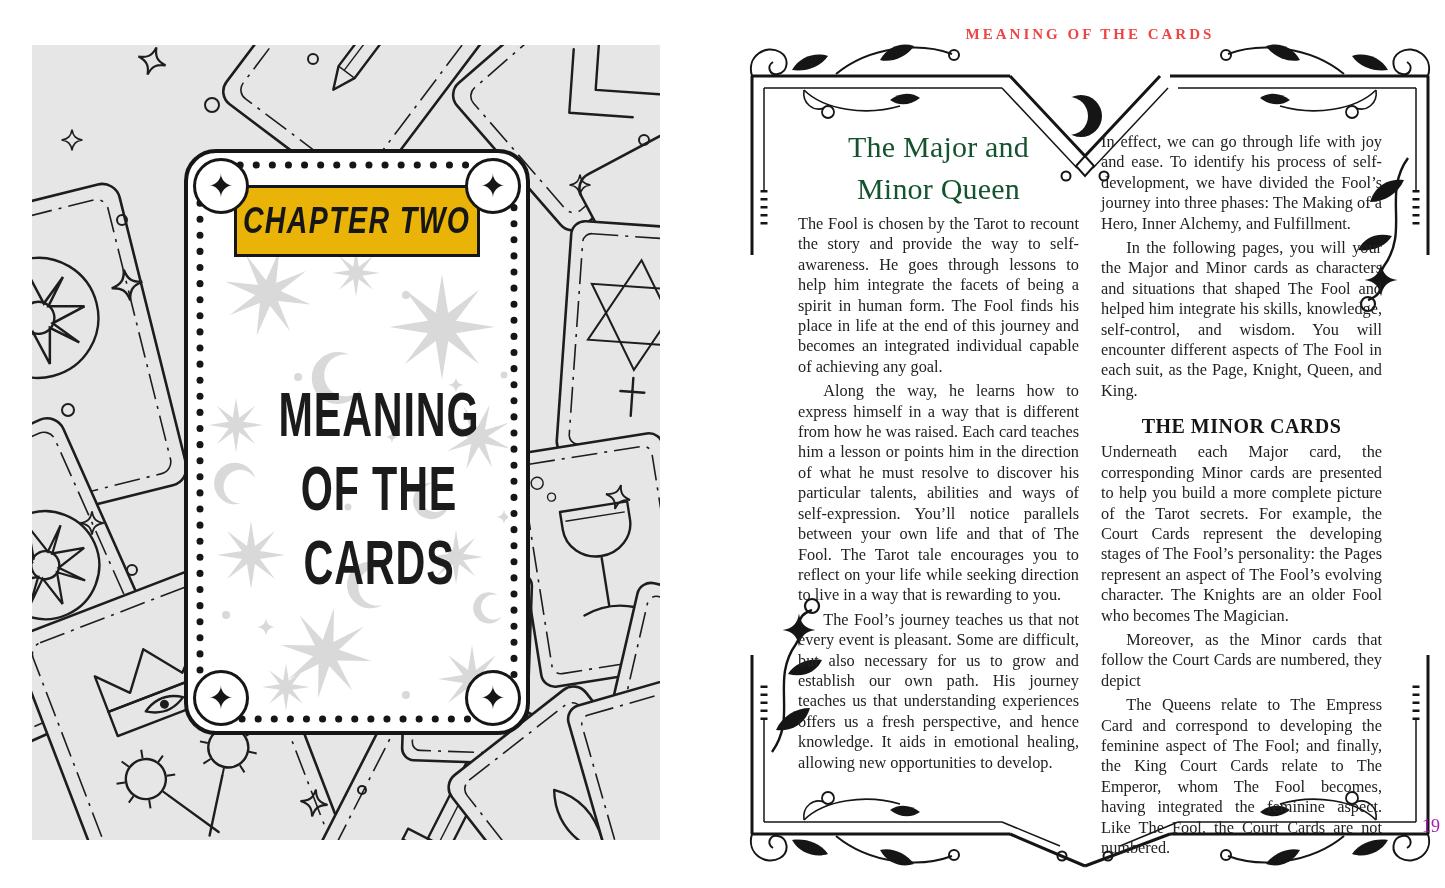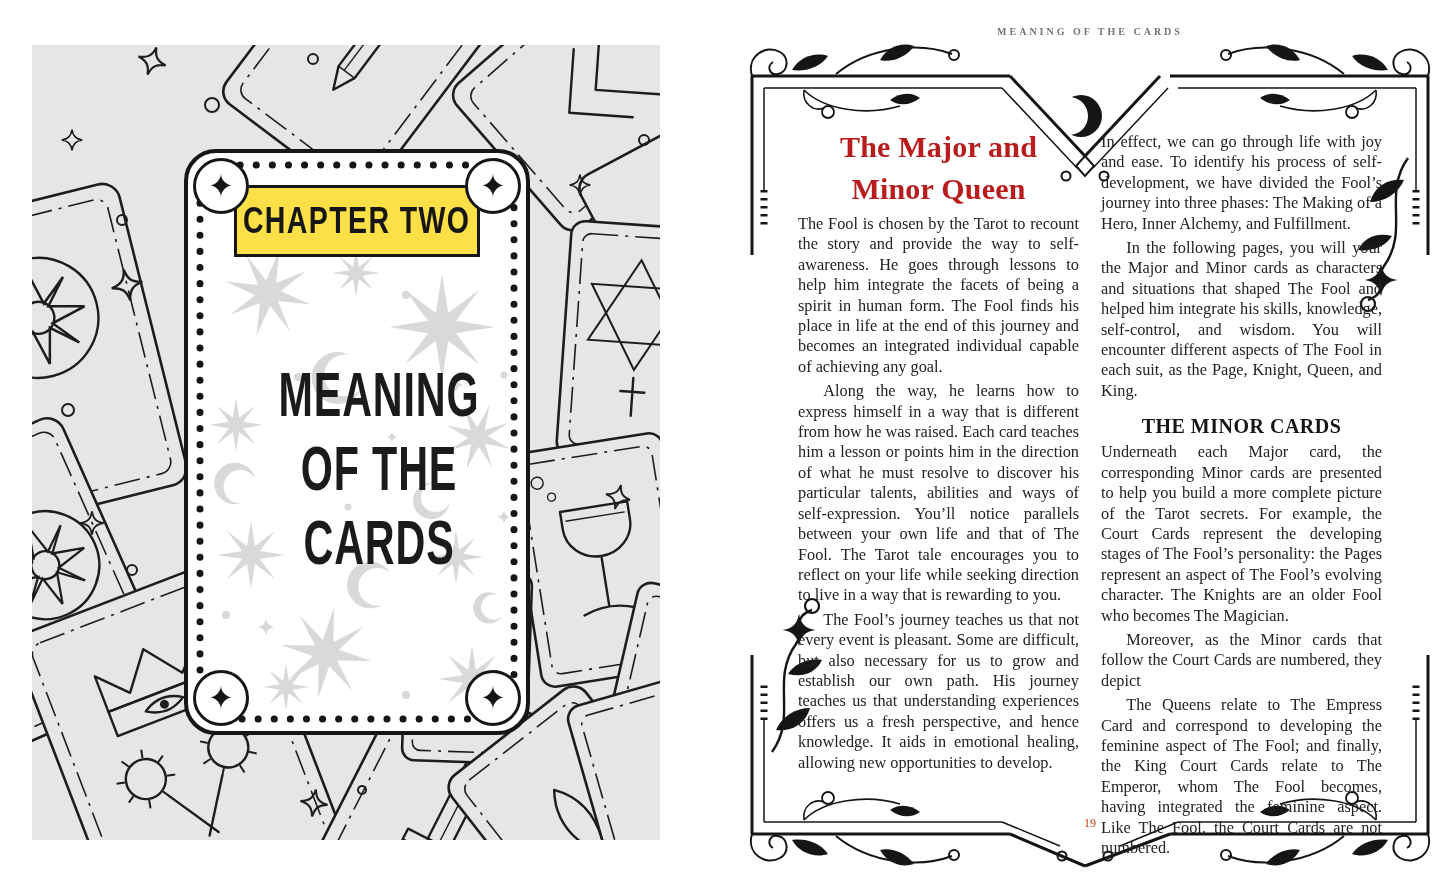--- a/index.html
+++ b/index.html
@@ -8,48 +8,48 @@
     font-family:"Liberation Serif", serif;color:#1f1f1f;overflow:hidden;
   }
   
   .left-page{position:absolute;left:32px;top:45px;width:628px;height:795px;
     background:#e6e6e6;overflow:hidden;}
   .bg-art{position:absolute;left:0;top:0;}
   .chapter-card{position:absolute;left:152px;top:104px;width:346px;height:586px;
     background:#ffffff;border:4px solid #161616;border-radius:32px;box-sizing:border-box;}
   .dotring{position:absolute;left:0;top:0;z-index:1;}
   .sparkles{position:absolute;left:18px;top:102px;z-index:0;}
-  .banner{position:absolute;left:46px;right:46px;top:32px;height:66px;background:#fde047;
-    border:3.5px solid #161616;display:flex;align-items:center;justify-content:center;z-index:3;}
+  .banner{position:absolute;left:46px;right:46px;top:32px;height:66px;background:#eab308;
+    border:3.5px solid #161616;display:flex;align-items:center;justify-content:center;z-index:3;font-style:italic;}
   .banner-label{font-family:"Liberation Sans", sans-serif;font-weight:800;font-size:31px;
     letter-spacing:1.5px;color:#161616;transform:scale(.92,1.2);white-space:nowrap;}
   .corner{position:absolute;width:56px;height:56px;background:#fff;border:3.5px solid #161616;
     border-radius:50%;display:flex;align-items:center;justify-content:center;z-index:4;
     font-size:32px;line-height:1;color:#161616;box-sizing:border-box;}
   .corner.tl{left:5px;top:5px}.corner.tr{right:5px;top:5px}
   .corner.bl{left:5px;bottom:5px}.corner.br{right:5px;bottom:5px}
-  .card-title{position:absolute;left:0;right:0;top:204px;z-index:2;text-align:right;padding-left:44px;}
+  .card-title{position:absolute;left:0;right:0;top:224px;z-index:2;text-align:right;padding-left:44px;}
   .card-title .line{height:74px;display:flex;align-items:center;justify-content:center;
     font-family:"Liberation Sans", sans-serif;font-weight:800;font-size:48px;color:#1b1b1b;
     letter-spacing:1px;transform:scale(.86,1.3);white-space:nowrap;}
   
   .running-head{position:absolute;left:740px;top:26px;width:700px;text-align:center;
-    font-size:10px;font-weight:600;letter-spacing:3px;color:#737373;}
+    font-size:15px;font-weight:600;letter-spacing:3px;color:#ef4444;}
   .frame-svg{position:absolute;left:740px;top:40px;}
   .col{position:absolute;width:289px;}
   .col-left{left:794px;top:126px;}
   .col-right{left:1097px;top:128px;}
-  .article-title{margin:0 0 1px 0;text-align:center;font-weight:700;font-size:30px;
-    line-height:42px;color:#b91c1c;letter-spacing:.2px;}
+  .article-title{margin:0 0 1px 0;text-align:center;font-weight:400;font-size:30px;
+    line-height:42px;color:#14532d;letter-spacing:.2px;}
   .bp{margin:4px;font-size:16.3px;line-height:20.4px;text-align:justify;color:#222;}
   .ind{text-indent:1.55em;}
   .minor-head{margin:14px 0 3px 0;text-align:center;font-size:20px;font-weight:700;
     letter-spacing:.5px;color:#161616;}
-  .page-number{position:absolute;left:740px;top:816px;width:700px;text-align:center;
-    font-size:12px;color:#c2410c;}
+  .page-number{position:absolute;left:740px;top:816px;width:700px;text-align:right;
+    font-size:18px;color:#a21caf;}
 </style>
 </head>
 <body>
 
 <div class="left-page">
 
   <svg class="bg-art" width="628" height="795" viewBox="0 0 628 795">
     <defs>
       <path id="os4" d="M0,-13 C1.4,-4.6 4.6,-1.4 13,0 C4.6,1.4 1.4,4.6 0,13 C-1.4,4.6 -4.6,1.4 -13,0 C-4.6,-1.4 -1.4,-4.6 0,-13 Z"></path>
       <path id="ray8" d="M0,-38 L7,-10 L27,-27 L10,-7 L38,0 L10,7 L27,27 L7,10 L0,38 L-7,10 L-27,27 L-10,7 L-38,0 L-10,-7 L-27,-27 L-7,-10 Z"></path>

